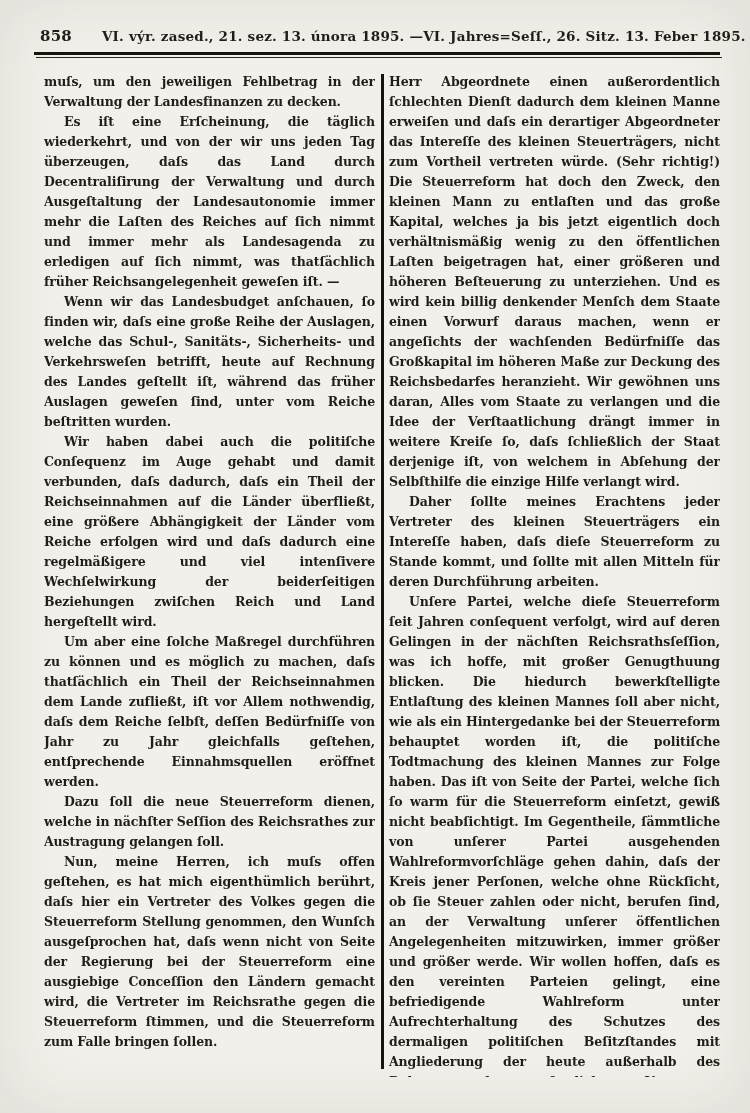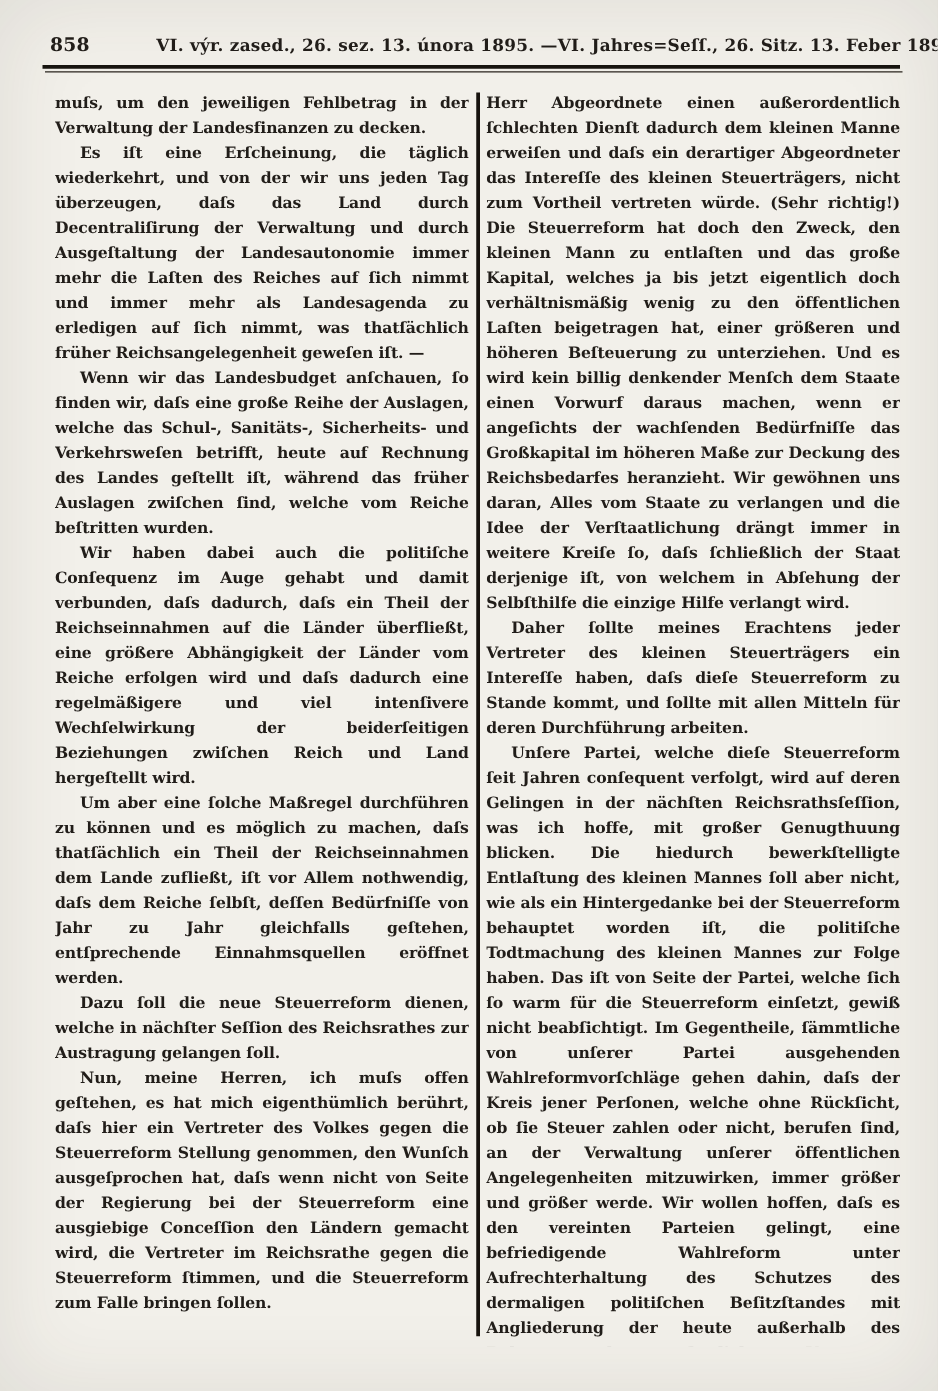--- a/index.html
+++ b/index.html
@@ -19,21 +19,21 @@
   
   .header {
     display: flex;
     align-items: baseline;
     padding: 27px 34px 0 40px;
     font-weight: bold;
     font-size: 13.5px;
     letter-spacing: 0.2px;
     white-space: nowrap;
   }
-  .pagenum { font-size: 15px; margin-right: 53px; text-align: right; }
+  .pagenum { font-size: 15px; margin-right: 30px; text-align: right; }
   .running-title {
     flex: 1;
     display: flex;
     justify-content: space-between;
   }
   .rule-thick {
     margin: 7px 30px 0 34px;
     height: 3px;
     background: #17140f;
   }
@@ -69,34 +69,34 @@
   .col p.cont { text-indent: 0; }
 </style>
 </head>
 <body>
 
 <div class="page">
 
   <div class="header">
     <span class="pagenum">858</span>
     <span class="running-title">
-      <span>VI. výr. zased., 26. sez. 13. února 1895. —</span>
+      <span>VI. výr. zased., 21. sez. 13. února 1895. —</span>
       <span>VI. Jahres=Seſſ., 26. Sitz. 13. Feber 1895.</span>
     </span>
   </div>
 
   <div class="rule-thick"></div>
   <div class="rule-thin"></div>
 
   <div class="body">
 
     <div class="col">
       <p class="cont">muſs, um den jeweiligen Fehlbetrag in der Verwaltung der Landesfinanzen zu decken.</p>
       <p>Es iſt eine Erſcheinung, die täglich wiederkehrt, und von der wir uns jeden Tag überzeugen, daſs das Land durch Decentraliſirung der Verwaltung und durch Ausgeſtaltung der Landesautonomie immer mehr die Laſten des Reiches auf ſich nimmt und immer mehr als Landesagenda zu erledigen auf ſich nimmt, was thatſächlich früher Reichsangelegenheit geweſen iſt. —</p>
-      <p>Wenn wir das Landesbudget anſchauen, ſo finden wir, daſs eine große Reihe der Auslagen, welche das Schul-, Sanitäts-, Sicherheits- und Verkehrsweſen betrifft, heute auf Rechnung des Landes geſtellt iſt, während das früher Auslagen zwiſchen ſind, welche vom Reiche beſtritten wurden.</p>
+      <p>Wenn wir das Landesbudget anſchauen, ſo finden wir, daſs eine große Reihe der Auslagen, welche das Schul-, Sanitäts-, Sicherheits- und Verkehrsweſen betrifft, heute auf Rechnung des Landes geſtellt iſt, während das früher Auslagen geweſen ſind, unter vom Reiche beſtritten wurden.</p>
       <p>Wir haben dabei auch die politiſche Conſequenz im Auge gehabt und damit verbunden, daſs dadurch, daſs ein Theil der Reichseinnahmen auf die Länder überfließt, eine größere Abhängigkeit der Länder vom Reiche erfolgen wird und daſs dadurch eine regelmäßigere und viel intenſivere Wechſelwirkung der beiderſeitigen Beziehungen zwiſchen Reich und Land hergeſtellt wird.</p>
       <p>Um aber eine ſolche Maßregel durchführen zu können und es möglich zu machen, daſs thatſächlich ein Theil der Reichseinnahmen dem Lande zufließt, iſt vor Allem nothwendig, daſs dem Reiche ſelbſt, deſſen Bedürfniſſe von Jahr zu Jahr gleichfalls geſtehen, entſprechende Einnahmsquellen eröffnet werden.</p>
       <p>Dazu ſoll die neue Steuerreform dienen, welche in nächſter Seſſion des Reichsrathes zur Austragung gelangen ſoll.</p>
       <p>Nun, meine Herren, ich muſs offen geſtehen, es hat mich eigenthümlich berührt, daſs hier ein Vertreter des Volkes gegen die Steuerreform Stellung genommen, den Wunſch ausgeſprochen hat, daſs wenn nicht von Seite der Regierung bei der Steuerreform eine ausgiebige Conceſſion den Ländern gemacht wird, die Vertreter im Reichsrathe gegen die Steuerreform ſtimmen, und die Steuerreform zum Falle bringen ſollen.</p>
 
     </div>
 
     <div class="divider"></div>
 
     <div class="col">

